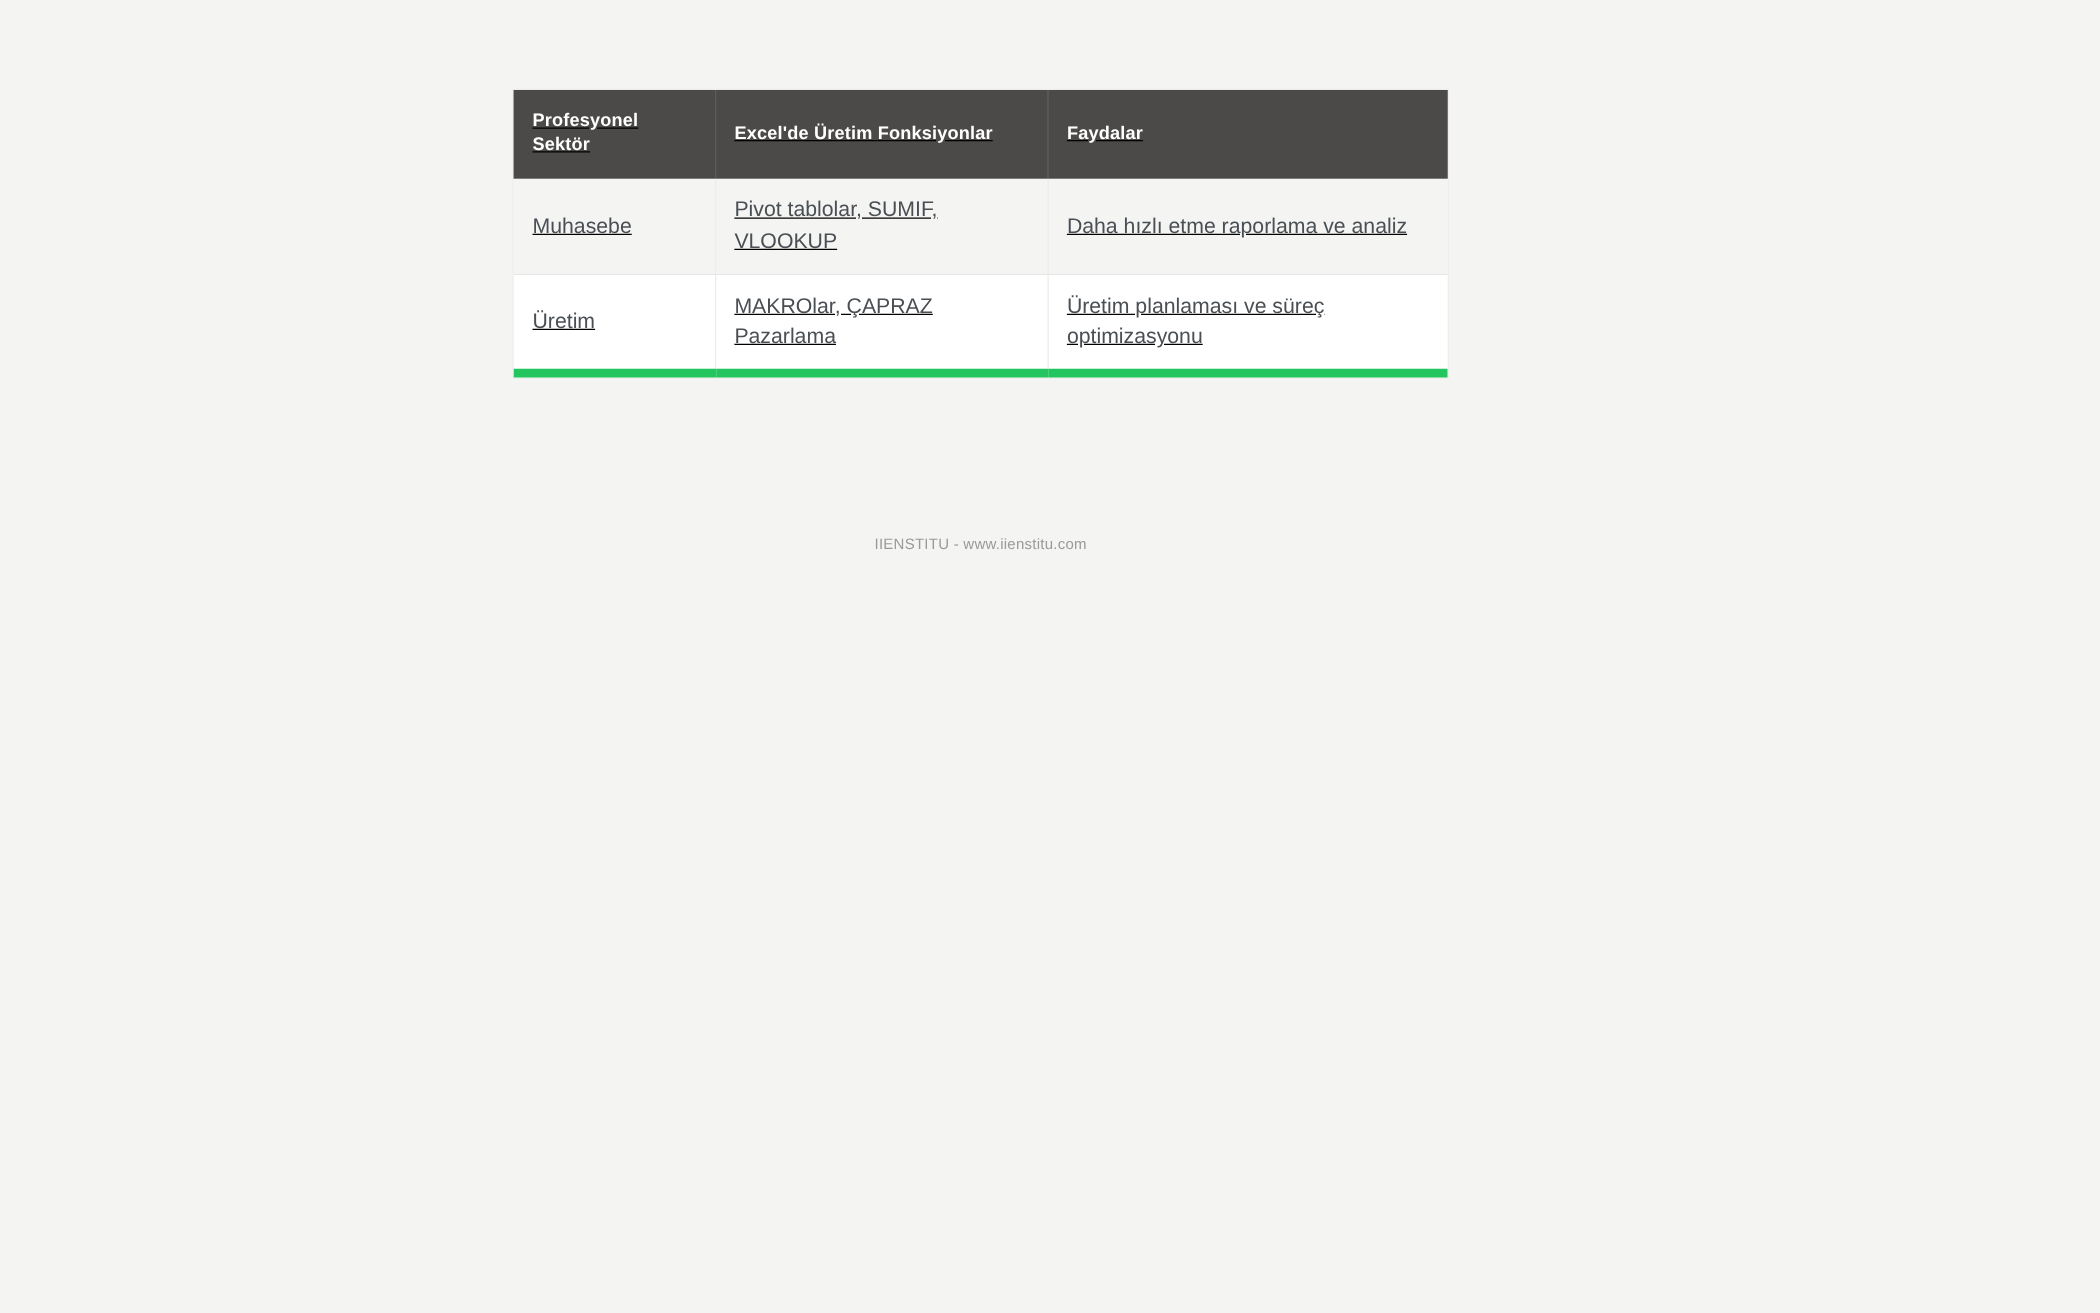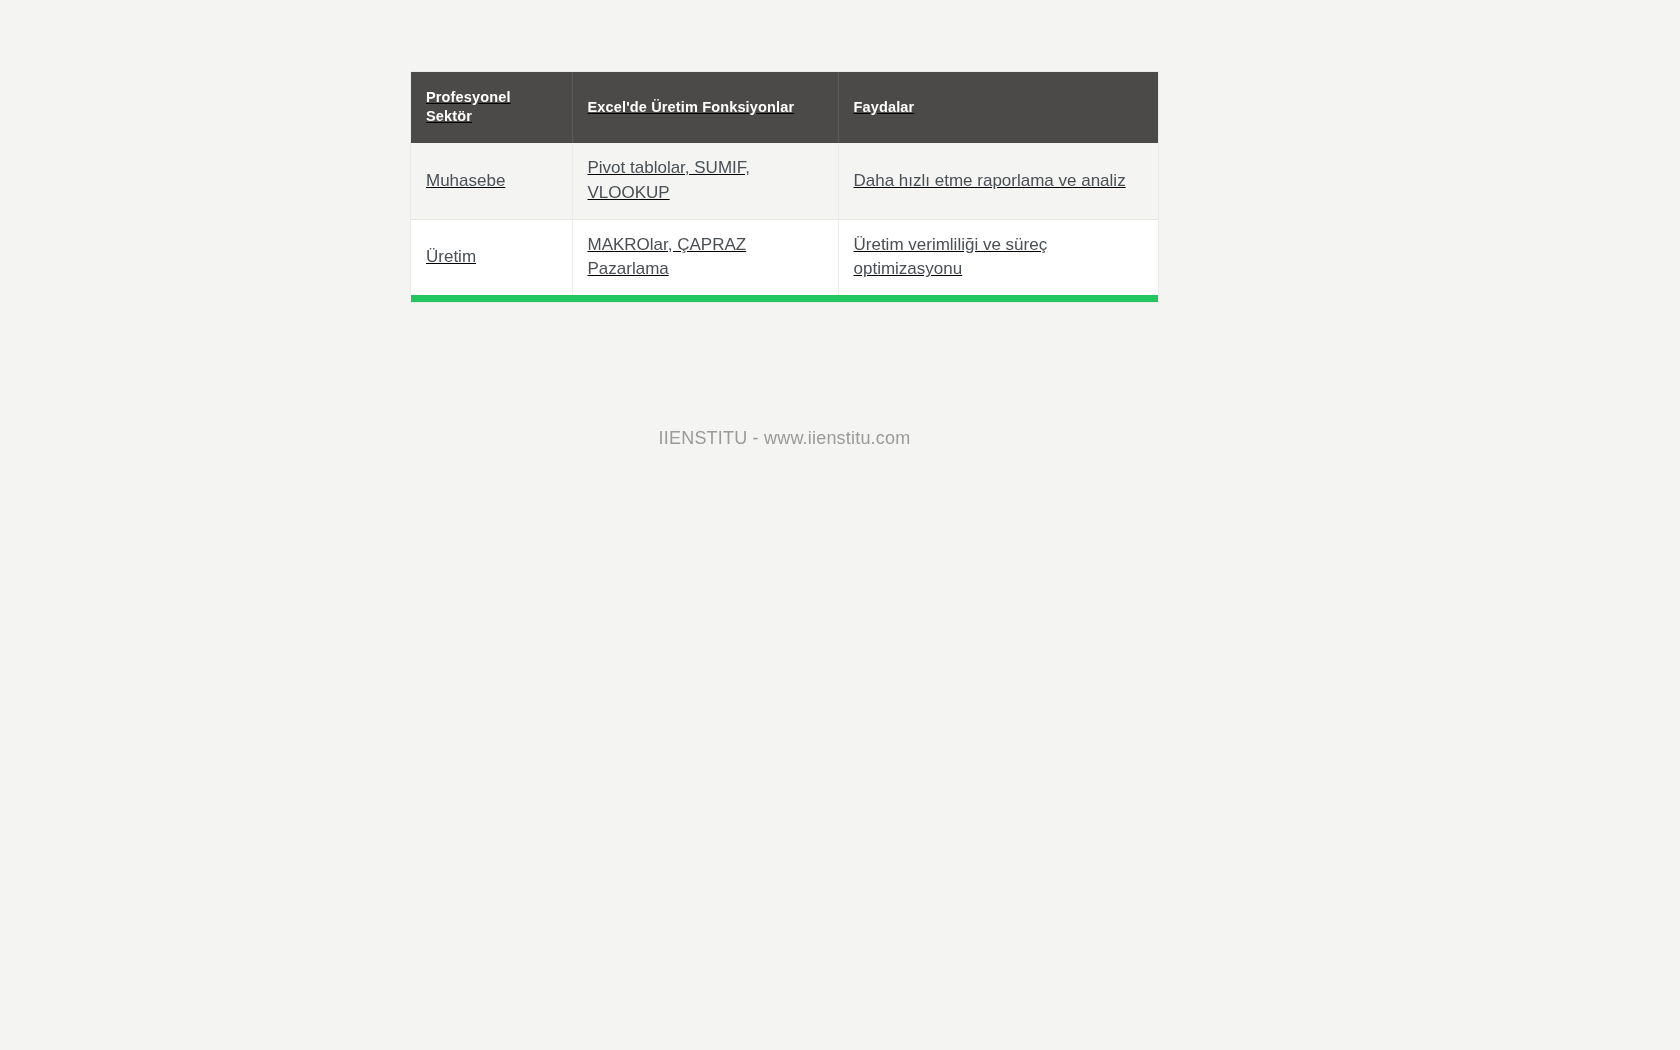--- a/index.html
+++ b/index.html
@@ -81,21 +81,21 @@
   tbody tr:last-child td { border-bottom: 7px solid #22c55e; }
 
   tbody tr.tall td { padding-top: 18px; padding-bottom: 18px; }
 
   .footer {
     position: absolute;
     left: 411px;
     top: 428px;
     width: 747px;
     text-align: center;
-    font-size: 18px;
+    font-size: 12px;
     color: #9a9a99;
     letter-spacing: 0.2px;
   }
 </style>
 </head>
 <body>
 
 <div class="page">
 
   <div class="table-wrap">
@@ -114,21 +114,21 @@
       </thead>
       <tbody>
         <tr>
           <td>Muhasebe</td>
           <td>Pivot tablolar, SUMIF, VLOOKUP</td>
           <td>Daha hızlı etme raporlama ve analiz</td>
         </tr>
         <tr>
           <td>Üretim</td>
           <td>MAKROlar, ÇAPRAZ Pazarlama</td>
-          <td>Üretim verimliliği ve süreç optimizasyonu</td>
+          <td>Üretim planlaması ve süreç optimizasyonu</td>
         </tr>
       </tbody>
     </table>
   </div>
 
   <div class="footer">IIENSTITU - www.iienstitu.com</div>
 
 </div>
 
 </body></html>

